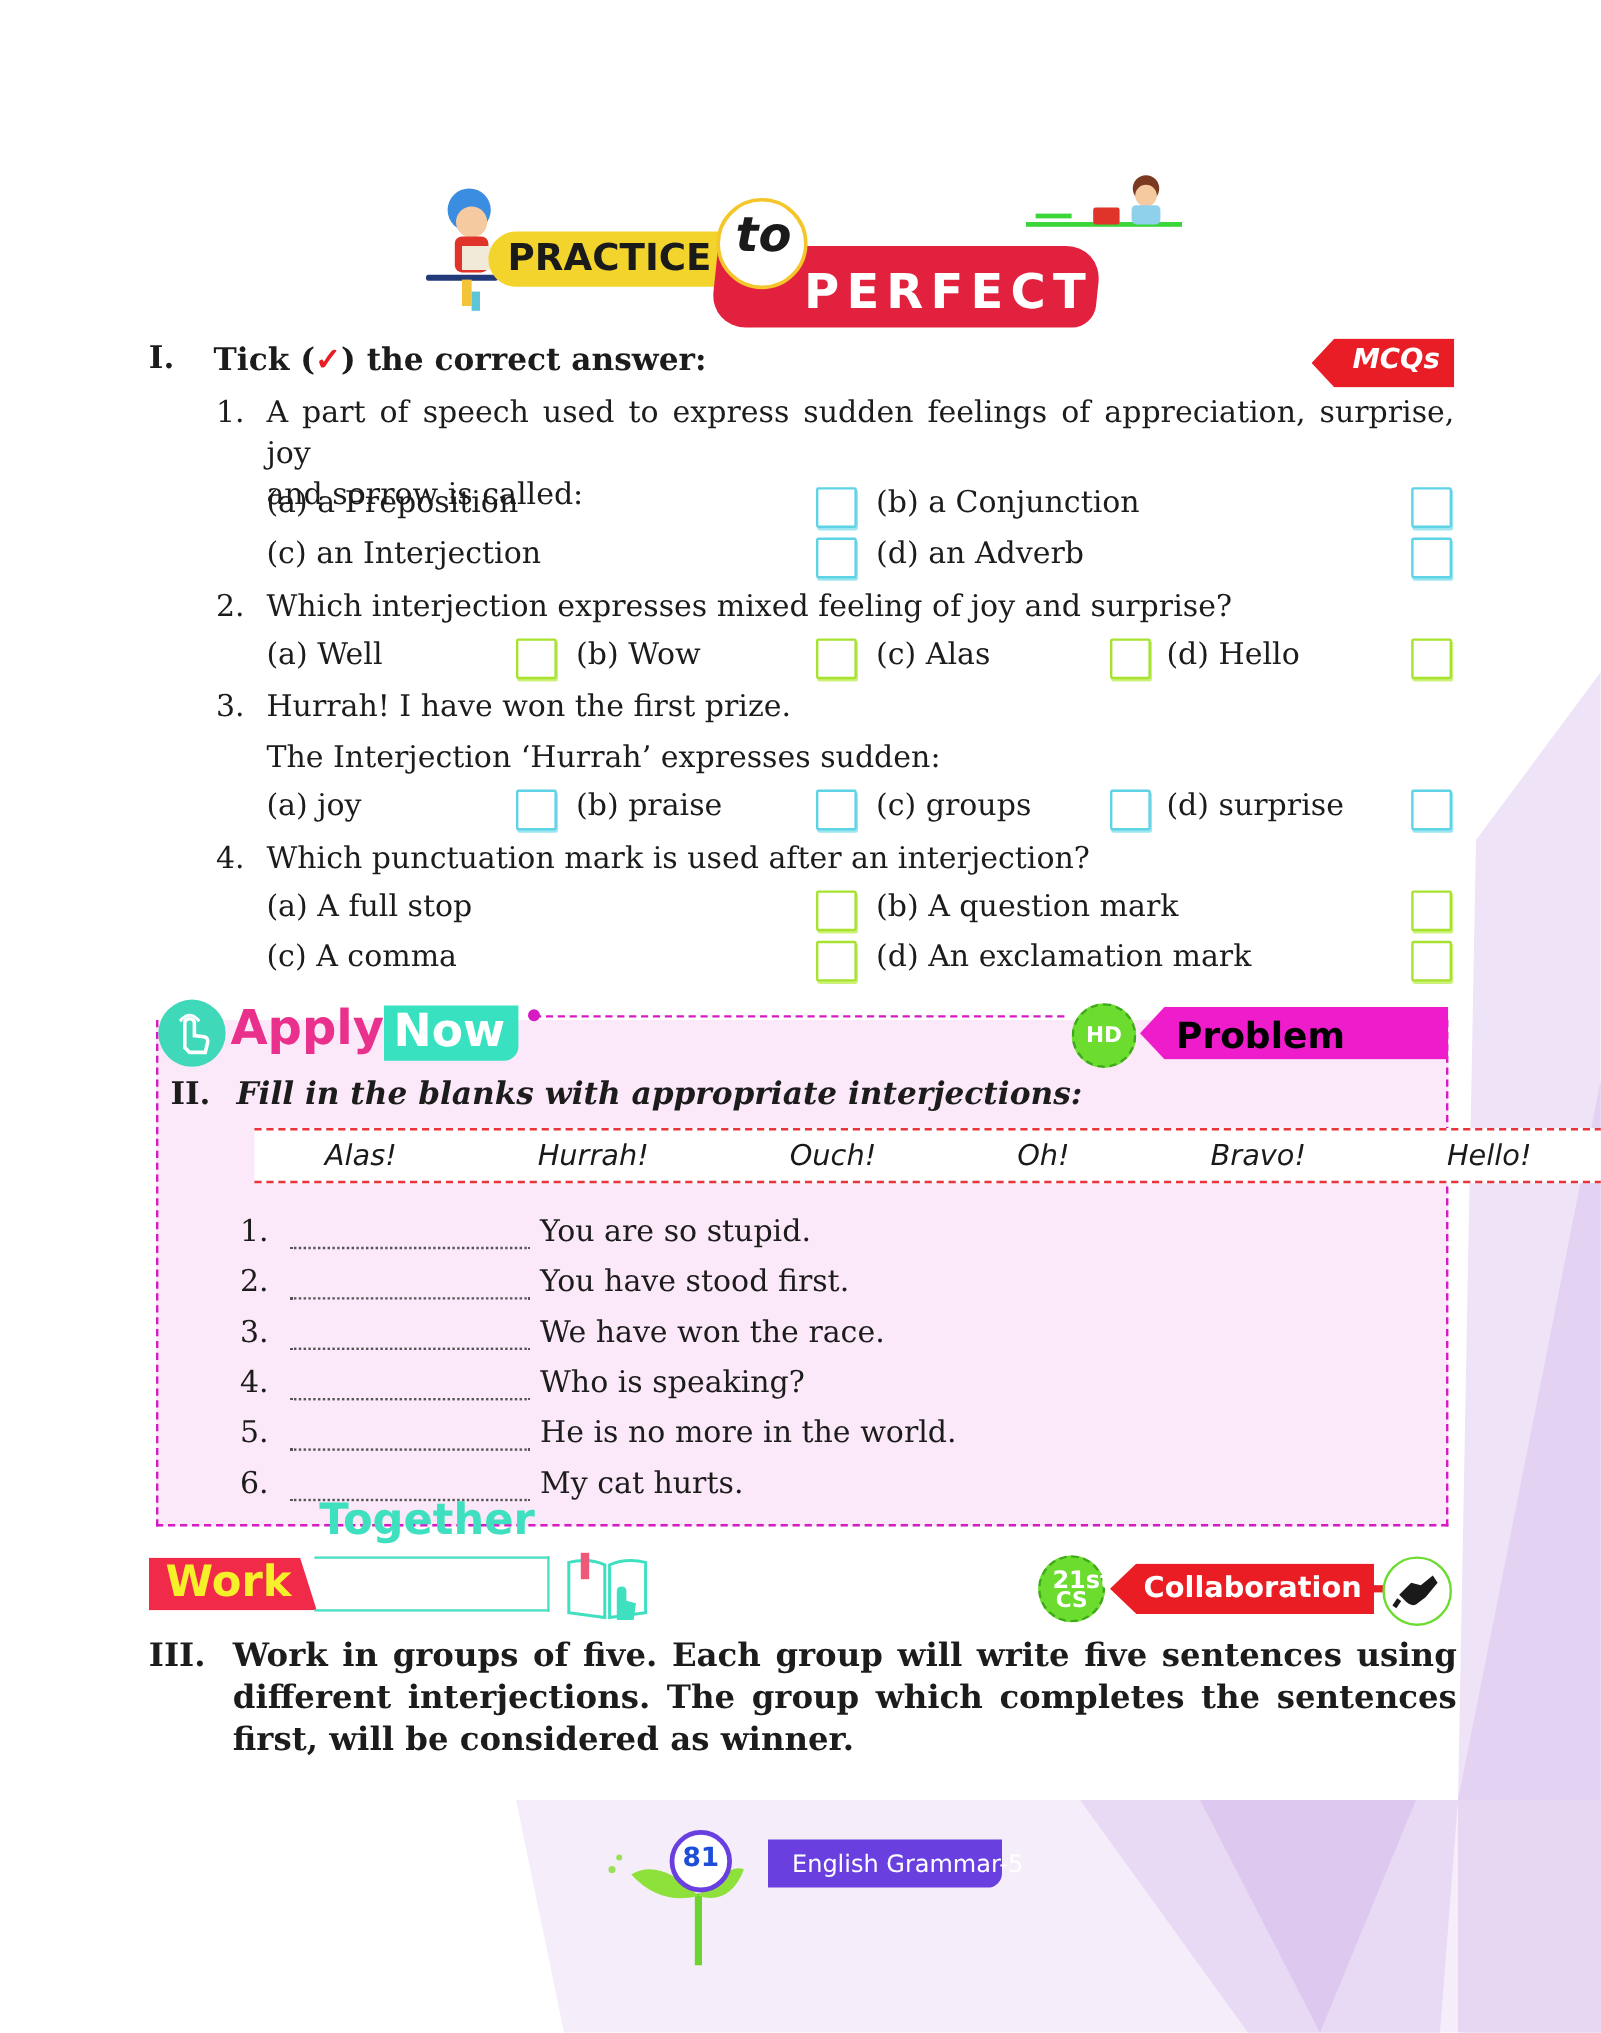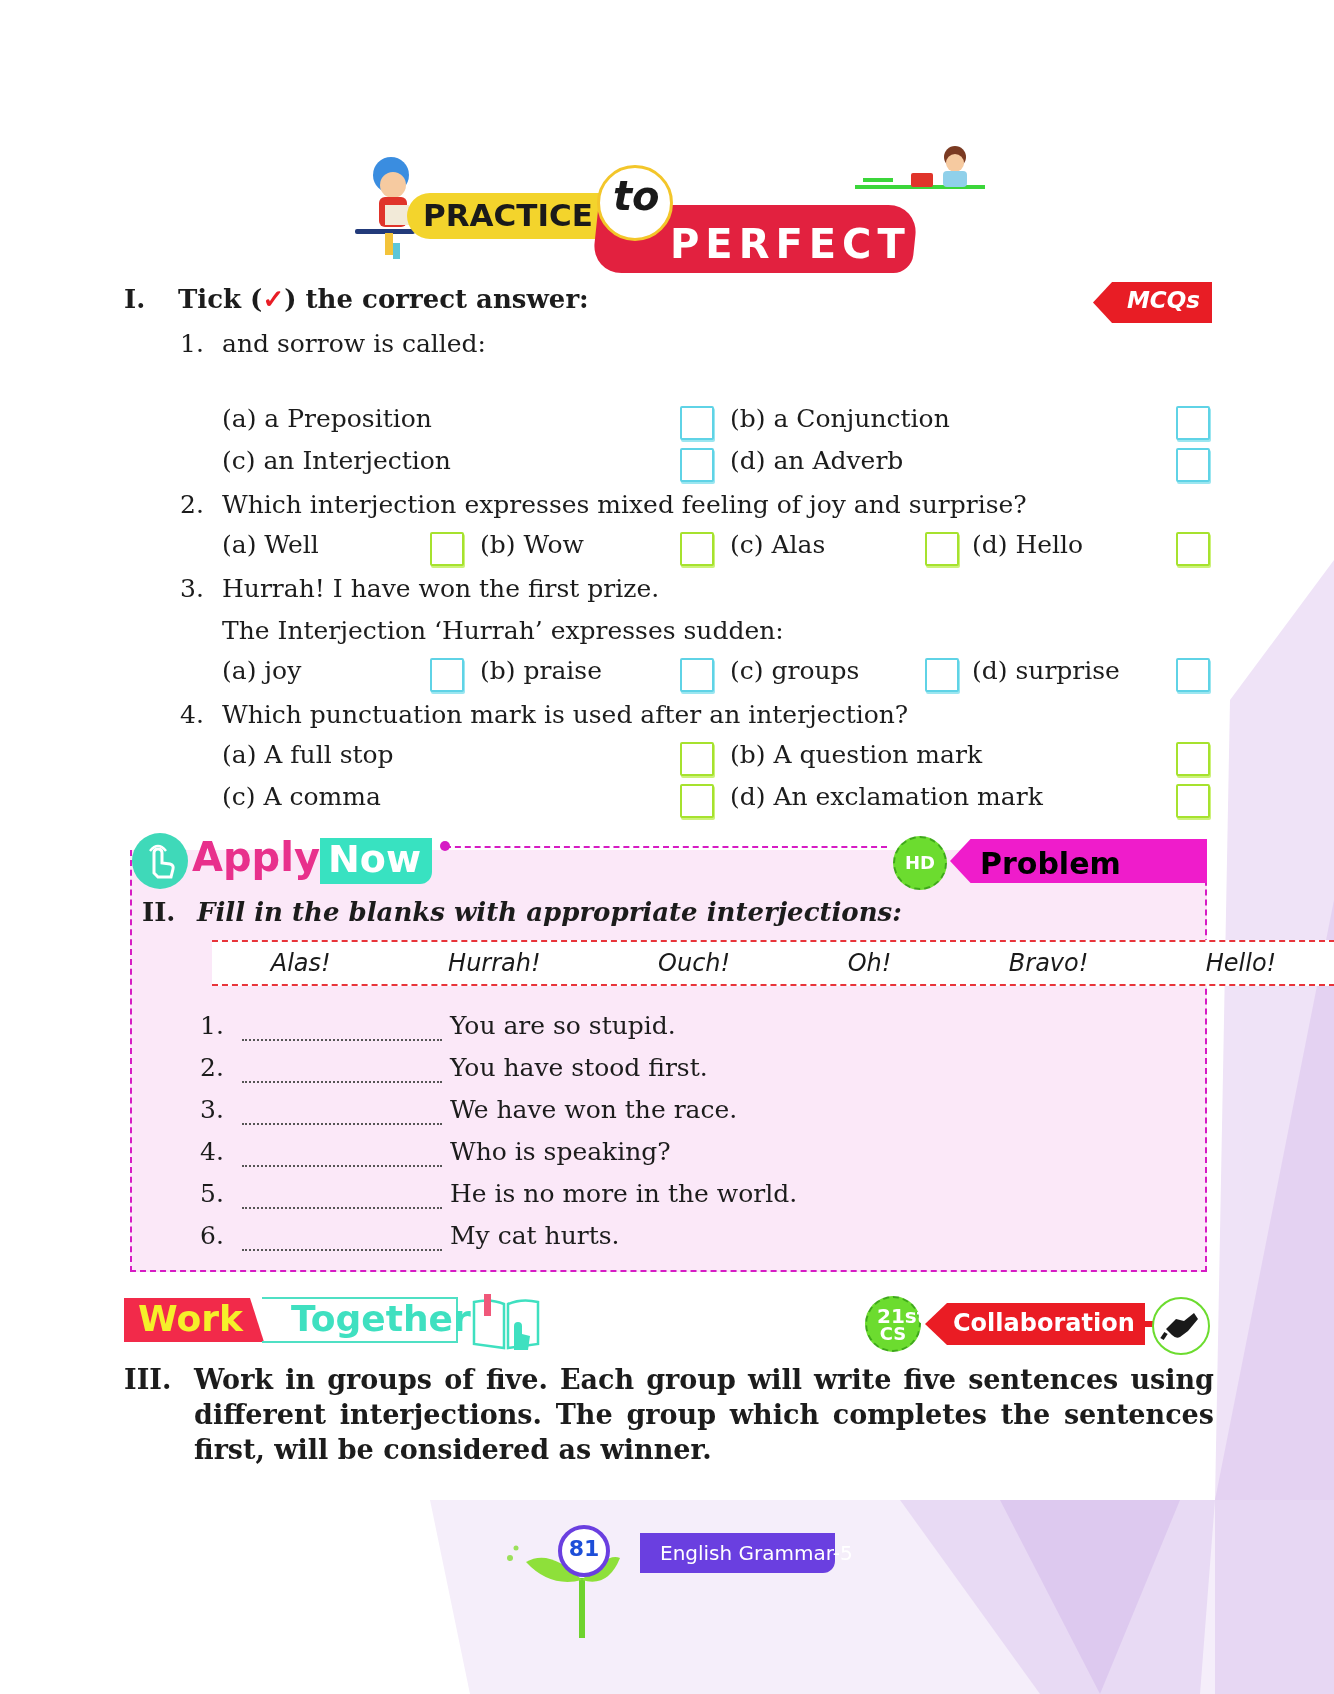--- a/index.html
+++ b/index.html
@@ -51,21 +51,21 @@
   .word-box span { font-family: "DejaVu Sans", sans-serif; font-style: italic; font-size: 24px; color: #1a1a1a; }
 
   .blank-row { position: absolute; left: 200px; font-size: 25px; display: flex; align-items: baseline; }
   .blank-row .n { width: 42px; }
   .blank-row .dots { width: 200px; border-bottom: 2px dotted #555; margin-right: 8px; height: 18px; align-self: center; transform: translateY(6px); }
 
   
   .work-bg { left: 124px; top: 1298px; width: 140px; height: 44px; background: #f22a4a; clip-path: polygon(0 0, 90% 0, 100% 100%, 0 100%); }
   .work-text { left: 138px; top: 1298px; font-family: "DejaVu Sans", sans-serif; font-weight: bold; font-size: 36px; color: #f5f02a; }
   .together-box { left: 262px; top: 1297px; width: 196px; height: 46px; border: 2px solid #4fe0c4; border-left: none; }
-  .together-text { left: 266px; top: 1298px; font-family: "DejaVu Sans", sans-serif; font-weight: bold; font-size: 36px; color: #3fe0c0; margin-left: 25px; }
+  .together-text { left: 266px; top: 1246px; font-family: "DejaVu Sans", sans-serif; font-weight: bold; font-size: 36px; color: #3fe0c0; }
   .book-icon { left: 470px; top: 1290px; width: 72px; height: 62px; }
 
   .cs-circle { left: 865px; top: 1296px; width: 56px; height: 56px; border-radius: 50%; background: #6cdc2f; border: 2px dashed #3ea81a; }
   .cs-circle span { position: absolute; left: 0; right: 0; text-align: center; font-family: "DejaVu Sans", sans-serif; font-weight: bold; color: #fff; line-height: 18px; }
   .collab-badge { left: 925px; top: 1303px; width: 220px; height: 42px; background: #ea1c24; clip-path: polygon(10% 0, 100% 0, 100% 100%, 10% 100%, 0 50%); }
   .collab-badge span { position: absolute; left: 28px; top: 6px; font-family: "DejaVu Sans", sans-serif; font-weight: bold; font-size: 24px; color: #fff; }
   .collab-line { left: 1140px; top: 1321px; width: 14px; height: 6px; background: #ea1c24; }
   .handshake { left: 1152px; top: 1297px; width: 58px; height: 58px; border-radius: 50%; border: 2px solid #6cdc2f; background: #fff; }
 
   .task3 { left: 124px; top: 1362px; width: 1090px; font-weight: bold; font-size: 27px; line-height: 35px; display: flex; }
@@ -119,20 +119,21 @@
 <div class="abs sec-num" style="left:124px;top:284px;">I.</div>
 <div class="abs sec-title" style="left:178px;top:284px;">
   <span>Tick (</span><span style="color:#e81d25">✓</span><span>) the correct answer:</span>
 </div>
 <div class="abs mcq-badge">
     <span>MCQs</span>
   </div>
 
 <div class="abs q-text" style="left:180px;top:327px;">1.</div>
 <div class="abs q-text" style="left:222px;top:327px;width:990px;text-align:justify;">
+  <div style="text-align-last:justify;">A part of speech used to express sudden feelings of appreciation, surprise, joy</div>
   <div>and sorrow is called:</div>
 </div>
 <div class="abs opt" style="left:222px;top:404px;">(a)  a Preposition</div>
 <div class="box blue" style="left:680px;top:406px;"></div>
 <div class="abs opt" style="left:730px;top:404px;">(b)  a Conjunction</div>
 <div class="box blue" style="left:1176px;top:406px;"></div>
 <div class="abs opt" style="left:222px;top:446px;">(c)  an Interjection</div>
 <div class="box blue" style="left:680px;top:448px;"></div>
 <div class="abs opt" style="left:730px;top:446px;">(d)  an Adverb</div>
 <div class="box blue" style="left:1176px;top:448px;"></div>

